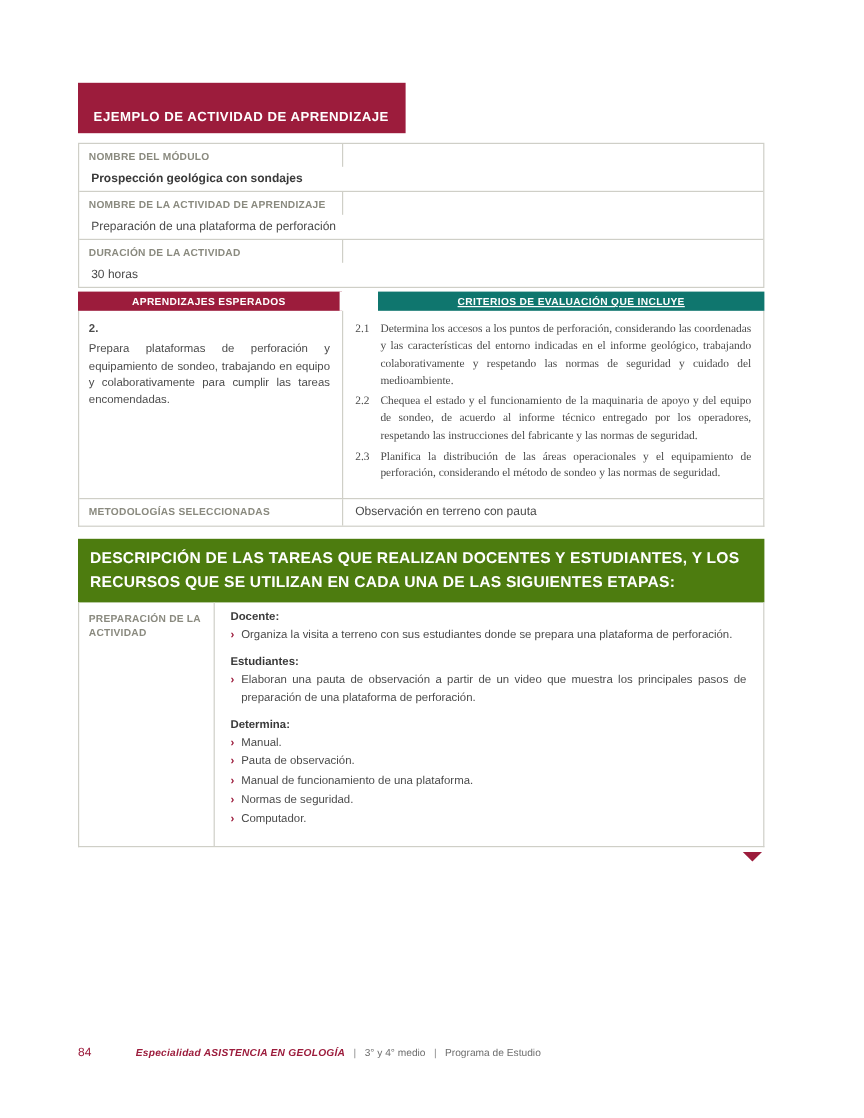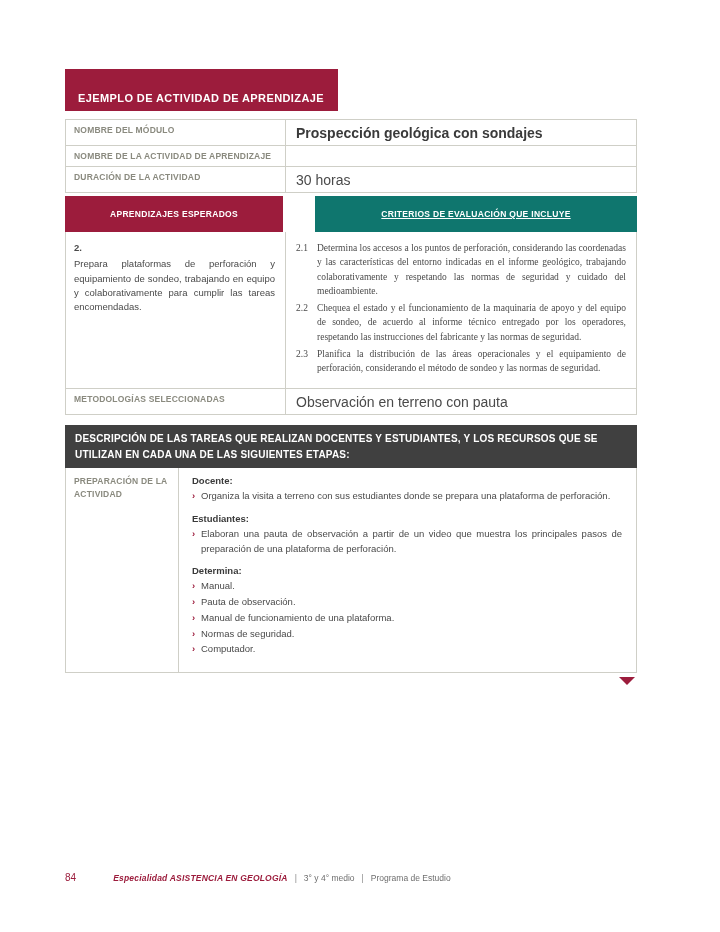--- a/index.html
+++ b/index.html
@@ -12,32 +12,32 @@
 
   
   .banner {
     display:inline-block; background:#9c1c3c; color:#ffffff;
     font-size:11px; font-weight:bold; letter-spacing:.4px;
     padding:23px 14px 7px 13px;
   }
 
   
   .info-table { margin-top:8px; border:1px solid #cfcfc7; }
-  .irow { display:flex; border-bottom:1px solid #cfcfc7; min-height:21px; }
+  .irow { display:flex; border-bottom:1px solid #cfcfc7; min-height:21px;flex-direction:column; }
   .irow:last-child { border-bottom:none; }
   .cell-label {
     width:220px; padding:5px 8px 4px 8px; color:#8a8a7f;
     font-size:8.5px; font-weight:bold; letter-spacing:.2px;
     border-right:1px solid #cfcfc7;
   }
-  .cell-value { flex:1; padding:5px 10px 4px 10px; font-size:14px; color:#4a4a4a; }
+  .cell-value { flex:1; padding:5px 10px 4px 10px; font-size:10px; color:#4a4a4a; }
   .cell-value.bold { font-weight:bold; color:#3a3a3a; }
 
   
-  .header-row { display:flex; margin-top:3px; height:36px;gap:30px; }
+  .header-row { display:flex; margin-top:3px; height:16px;gap:30px; }
   .hdr-left {
     width:220px; background:#9c1c3c; color:#fff; font-size:8.5px; font-weight:bold;
     display:flex; align-items:center; justify-content:center; letter-spacing:.3px;
     border-right:2px solid #ffffff;
   }
   .hdr-right {
     flex:1; background:#0f766e; color:#fff; font-size:8.5px; font-weight:bold;
     display:flex; align-items:center; justify-content:center; letter-spacing:.3px;text-decoration:underline;
   }
 
@@ -52,22 +52,22 @@
   .main-right { flex:1; padding:9px 10px 10px 10px;font-family:Liberation Serif, serif; }
   .criterion { display:flex; margin-bottom:3px; font-size:9.5px; line-height:1.5; color:#4a4a4a; }
   .cnum { width:16px; flex:0 0 16px; margin-right:5px; }
   .ctext { flex:1; text-align:justify; }
 
   .met-row { display:flex; min-height:22px; }
   .met-row .cell-value { color:#4a4a4a; }
 
   
   .desc-bar {
-    margin-top:10px; background:#404040; color:#ffffff;
-    font-size:10px; font-weight:bold; letter-spacing:.2px;
+    margin-top:10px; background:#4d7c0f; color:#ffffff;
+    font-size:13px; font-weight:bold; letter-spacing:.2px;
     padding:6px 10px 6px 10px; line-height:1.55;
   }
 
   
   .prep-box { display:flex; border:1px solid #cfcfc7; border-top:none;justify-content:space-between; }
   .prep-label {
     width:113px; flex:0 0 113px; padding:7px 8px; color:#8a8a7f;
     font-size:8.5px; font-weight:bold; line-height:1.5; letter-spacing:.2px;
     border-right:1px solid #cfcfc7;
   }
@@ -105,20 +105,21 @@
     <span>EJEMPLO DE ACTIVIDAD DE APRENDIZAJE</span>
   </div>
 
   <div class="info-table">
     <div class="irow">
       <div class="cell-label">NOMBRE DEL MÓDULO</div>
       <div class="cell-value bold">Prospección geológica con sondajes</div>
     </div>
     <div class="irow">
       <div class="cell-label">NOMBRE DE LA ACTIVIDAD DE APRENDIZAJE</div>
+      <div class="cell-value">Preparación de una plataforma de perforación</div>
     </div>
     <div class="irow">
       <div class="cell-label">DURACIÓN DE LA ACTIVIDAD</div>
       <div class="cell-value">30 horas</div>
     </div>
   </div>
 
   <div class="header-row">
     <div class="hdr-left">APRENDIZAJES ESPERADOS</div>
     <div class="hdr-right">CRITERIOS DE EVALUACIÓN QUE INCLUYE</div>

